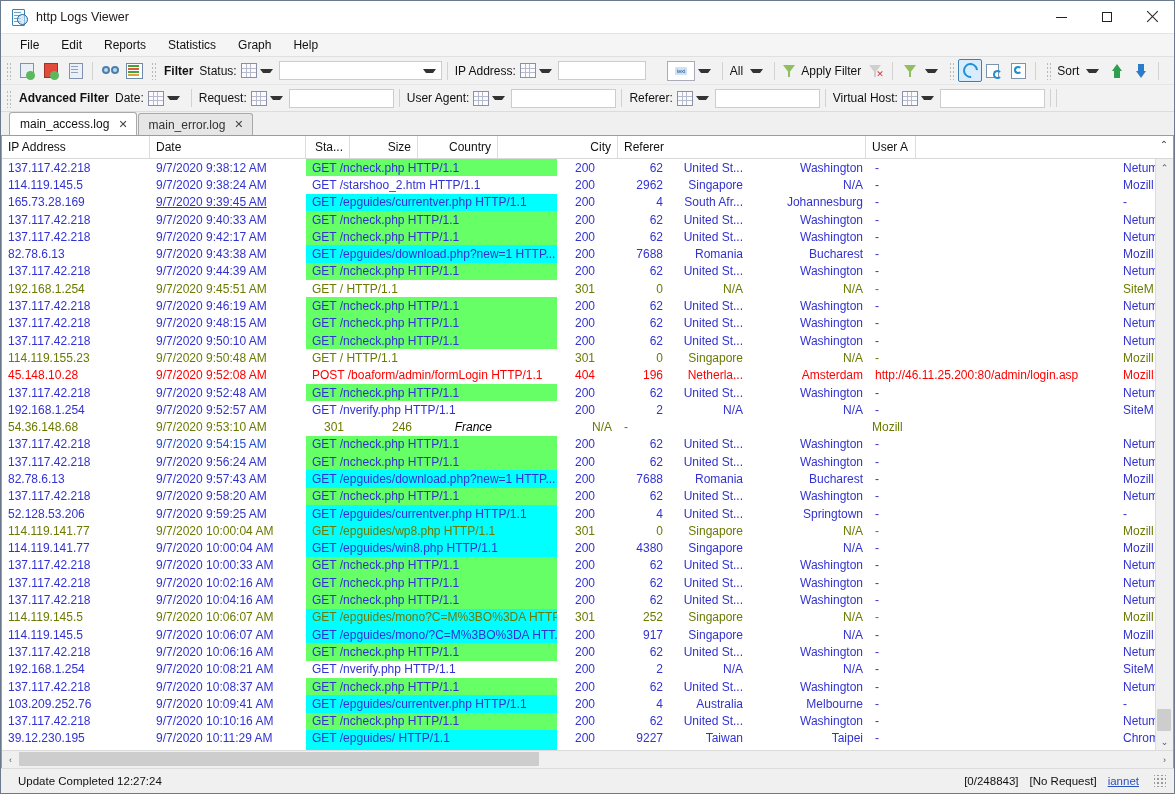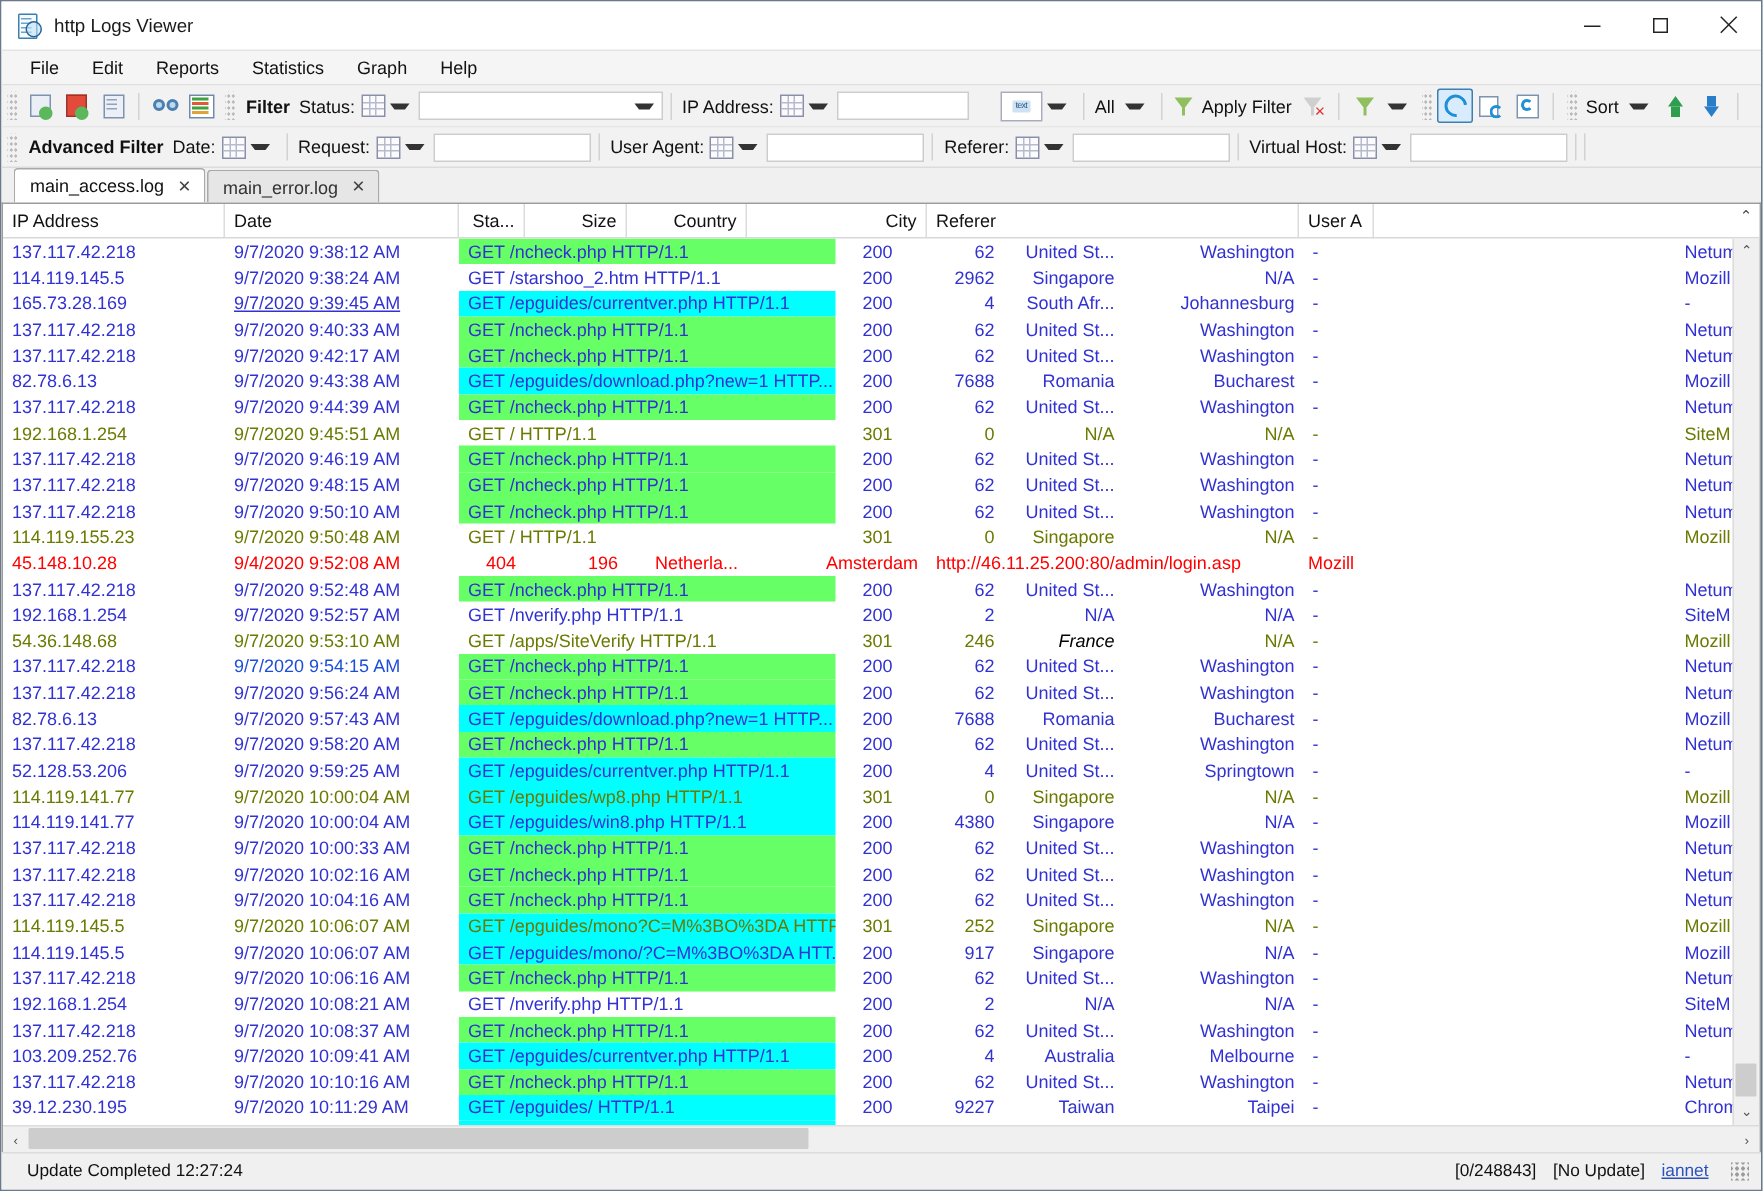--- a/index.html
+++ b/index.html
@@ -581,21 +581,22 @@
           <div class="cell" style="width: 251px; flex: 0 0 251px; color: rgb(107, 122, 0);">GET / HTTP/1.1</div>
           <div class="cell r" style="width: 44px; flex: 0 0 44px; color: rgb(107, 122, 0);">301</div>
           <div class="cell r" style="width: 68px; flex: 0 0 68px; color: rgb(107, 122, 0);">0</div>
           <div class="cell r" style="width: 80px; flex: 0 0 80px; color: rgb(107, 122, 0);">Singapore</div>
           <div class="cell r" style="width: 120px; flex: 0 0 120px; color: rgb(107, 122, 0);">N/A</div>
           <div class="cell" style="width: 248px; flex: 0 0 248px; color: rgb(107, 122, 0);">-</div>
           <div class="cell" style="width: 50px; flex: 0 0 50px; color: rgb(107, 122, 0);">Mozill</div>
         </div>
         <div class="row">
           <div class="cell" style="width: 148px; flex: 0 0 148px; color: rgb(255, 0, 0);">45.148.10.28</div>
-          <div class="cell" style="width: 156px; flex: 0 0 156px; color: rgb(255, 0, 0);">9/4/2020 9:52:08 AM</div>
+          <div class="cell" style="width: 156px; flex: 0 0 156px; color: rgb(255, 0, 0);">9/7/2020 9:52:08 AM</div>
+          <div class="cell" style="width: 251px; flex: 0 0 251px; color: rgb(255, 0, 0);">POST /boaform/admin/formLogin HTTP/1.1</div>
           <div class="cell r" style="width: 44px; flex: 0 0 44px; color: rgb(255, 0, 0);">404</div>
           <div class="cell r" style="width: 68px; flex: 0 0 68px; color: rgb(255, 0, 0);">196</div>
           <div class="cell r" style="width: 80px; flex: 0 0 80px; color: rgb(255, 0, 0);">Netherla...</div>
           <div class="cell r" style="width: 120px; flex: 0 0 120px; color: rgb(255, 0, 0);">Amsterdam</div>
           <div class="cell" style="width: 248px; flex: 0 0 248px; color: rgb(255, 0, 0);">http://46.11.25.200:80/admin/login.asp</div>
           <div class="cell" style="width: 50px; flex: 0 0 50px; color: rgb(255, 0, 0);">Mozill</div>
         </div>
         <div class="row">
           <div class="cell" style="width: 148px; flex: 0 0 148px; color: rgb(50, 50, 210);">137.117.42.218</div>
           <div class="cell" style="width: 156px; flex: 0 0 156px; color: rgb(50, 50, 210);">9/7/2020 9:52:48 AM</div>
@@ -614,21 +615,20 @@
           <div class="cell r" style="width: 44px; flex: 0 0 44px; color: rgb(50, 50, 210);">200</div>
           <div class="cell r" style="width: 68px; flex: 0 0 68px; color: rgb(50, 50, 210);">2</div>
           <div class="cell r" style="width: 80px; flex: 0 0 80px; color: rgb(50, 50, 210);">N/A</div>
           <div class="cell r" style="width: 120px; flex: 0 0 120px; color: rgb(50, 50, 210);">N/A</div>
           <div class="cell" style="width: 248px; flex: 0 0 248px; color: rgb(50, 50, 210);">-</div>
           <div class="cell" style="width: 50px; flex: 0 0 50px; color: rgb(50, 50, 210);">SiteM</div>
         </div>
         <div class="row">
           <div class="cell" style="width: 148px; flex: 0 0 148px; color: rgb(107, 122, 0);">54.36.148.68</div>
           <div class="cell" style="width: 156px; flex: 0 0 156px; color: rgb(107, 122, 0);">9/7/2020 9:53:10 AM</div>
-          <div class="cell" style="width: 251px; flex: 0 0 251px; color: rgb(107, 122, 0);">GET /apps/SiteVerify HTTP/1.1</div>
           <div class="cell r" style="width: 44px; flex: 0 0 44px; color: rgb(107, 122, 0);">301</div>
           <div class="cell r" style="width: 68px; flex: 0 0 68px; color: rgb(107, 122, 0);">246</div>
           <div class="cell r" style="width: 80px; flex: 0 0 80px; color: #000000; font-style: italic;">France</div>
           <div class="cell r" style="width: 120px; flex: 0 0 120px; color: rgb(107, 122, 0);">N/A</div>
           <div class="cell" style="width: 248px; flex: 0 0 248px; color: rgb(107, 122, 0);">-</div>
           <div class="cell" style="width: 50px; flex: 0 0 50px; color: rgb(107, 122, 0);">Mozill</div>
         </div>
         <div class="row">
           <div class="cell" style="width: 148px; flex: 0 0 148px; color: rgb(50, 50, 210);">137.117.42.218</div>
           <div class="cell" style="width: 156px; flex: 0 0 156px; color: #1d4ed8;">9/7/2020 9:54:15 AM</div>
@@ -848,18 +848,18 @@
       <div class="btn">‹</div>
       <div class="thumb" style="width:520px;"></div>
       <div class="btn" style="position:absolute;right:0;">›</div>
     </div>
   </div>
 
   <div class="statusbar">
     <span class="status-left">Update Completed 12:27:24</span>
     <span class="status-right">
       <span>[0/248843]</span>
-      <span>[No Update]</span>
+      <span>[No Request]</span>
       <span class="link">iannet</span>
       <span class="resize-grip"></span>
     </span>
   </div>
 </div>
 
 </body></html>

